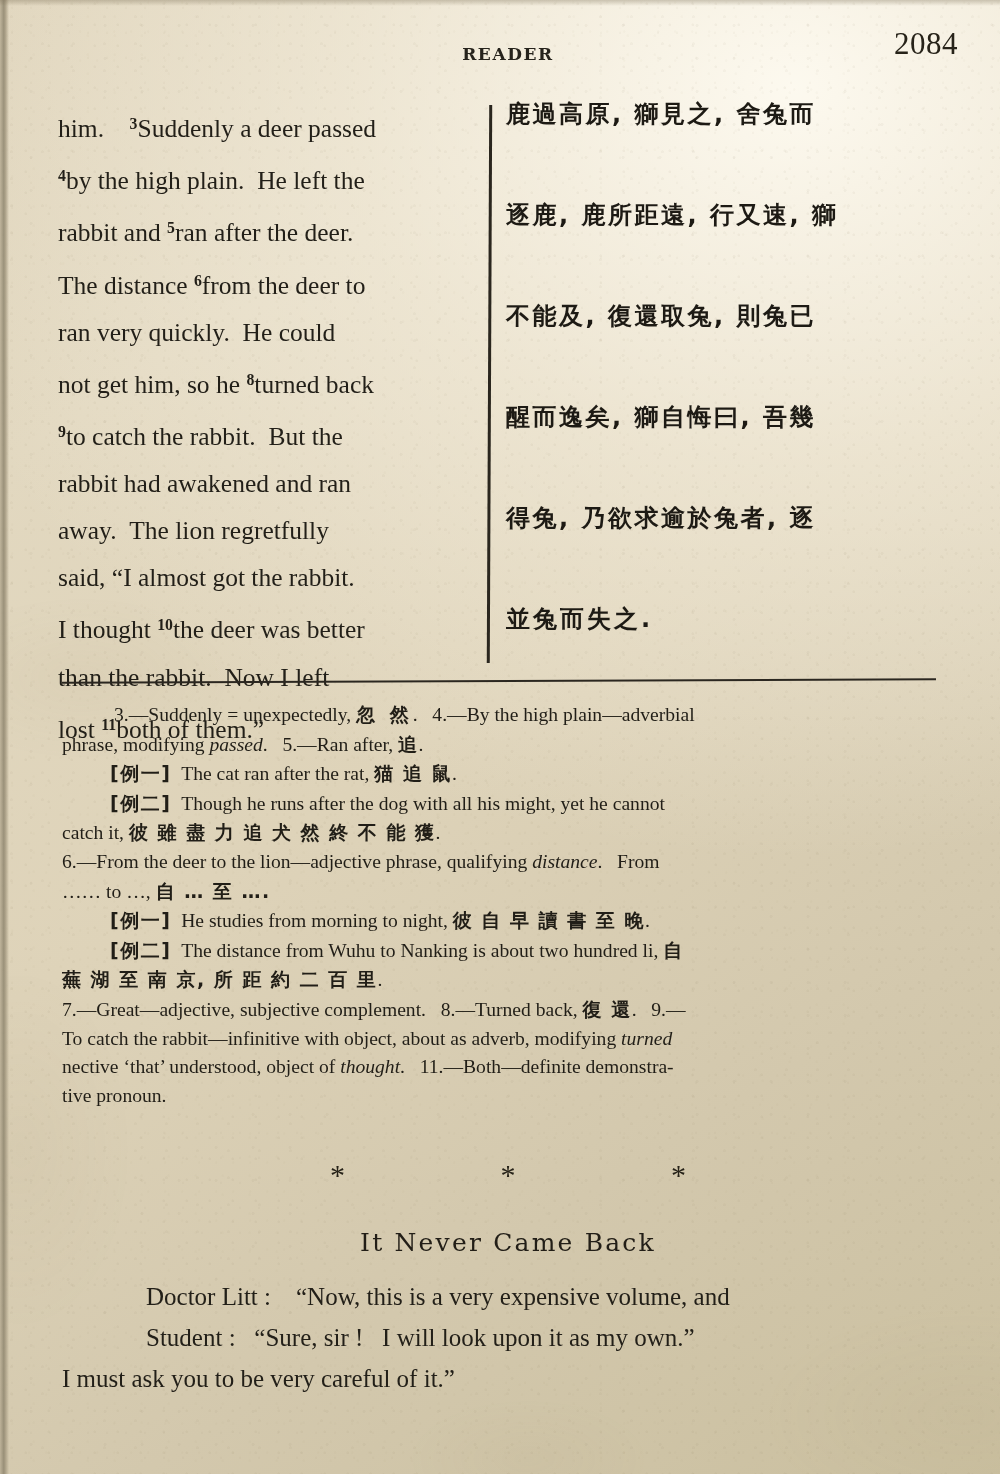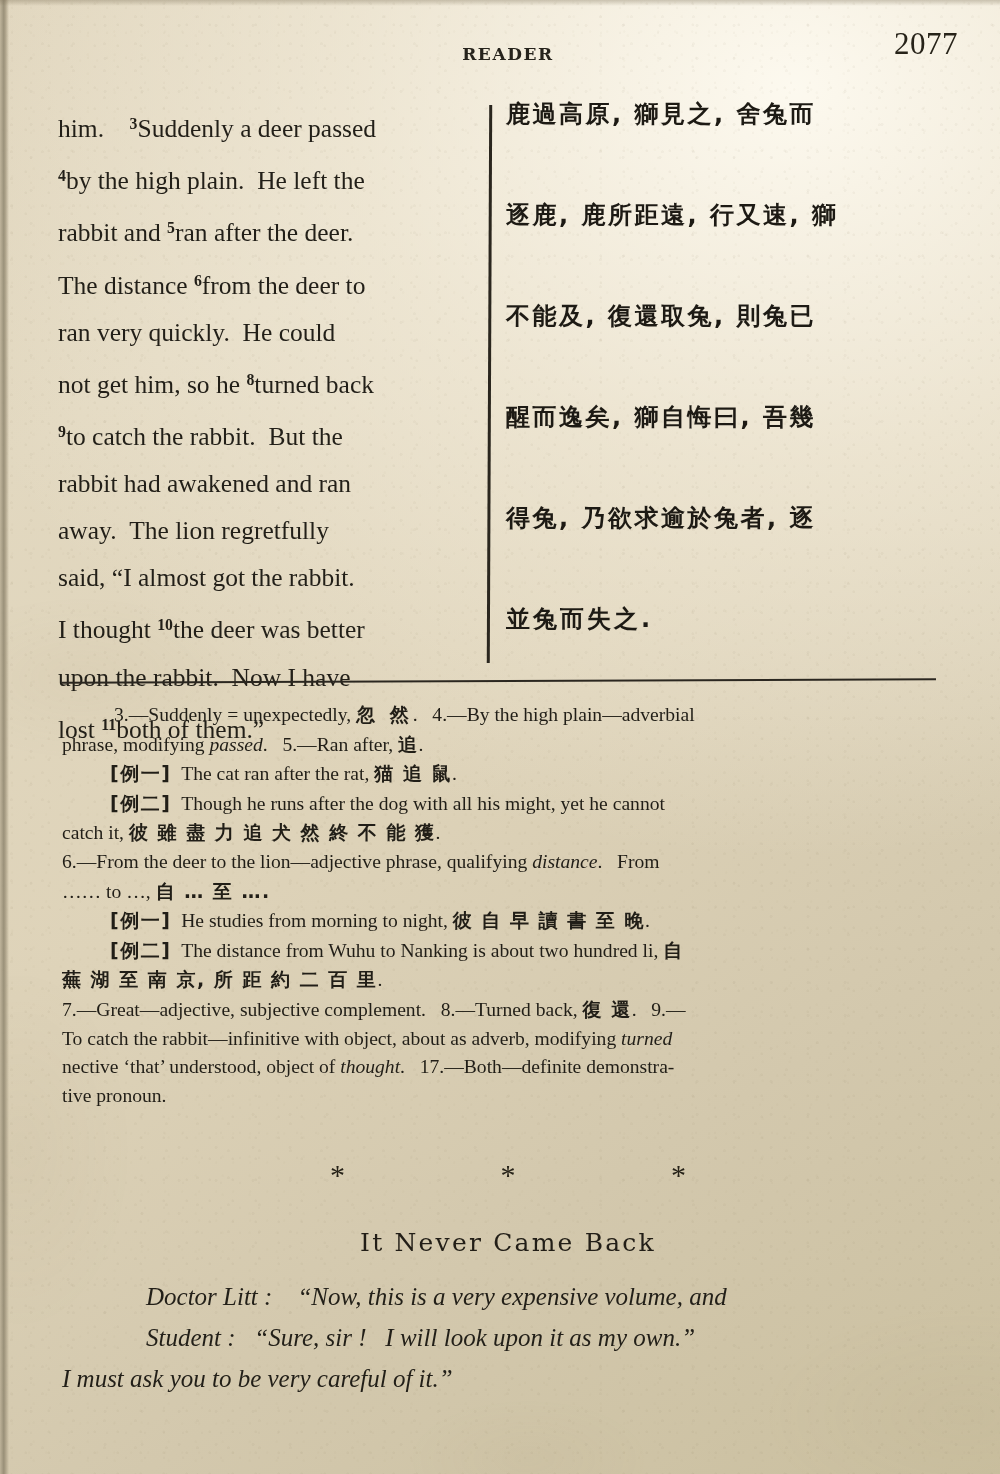--- a/index.html
+++ b/index.html
@@ -205,57 +205,56 @@
   }
   .dialogue {
     position: absolute;
     left: 62px;
     top: 1276px;
     width: 876px;
     font-family: "Liberation Serif", "DejaVu Serif", serif;
     font-size: 25px;
     line-height: 41px;
     color: #221f18;
-    font-style: italic;
   }
   .dialogue .ln { display: block; white-space: nowrap; }
   .dialogue .pad { padding-left: 84px; }
 </style>
 </head>
 <body>
 
 <div class="page">
   <div class="grain"></div>
   <div class="blotch"></div>
   <div class="gutter"></div>
   <div class="edge-top"></div>
 
   <div class="content">
 
     <div class="runhead">
       <div class="runhead-title">READER</div>
-      <div class="runhead-folio">2077</div>
+      <div class="runhead-folio">2084</div>
     </div>
 
     <div class="lesson">
       <div class="vrule"></div>
 
       <div class="eng-col" id="eng-col">
           <span class="ln">him. <sup>3</sup>Suddenly a deer passed</span>
           <span class="ln"><sup>4</sup>by the high plain. He left the</span>
           <span class="ln">rabbit and <sup>5</sup>ran after the deer.</span>
           <span class="ln">The distance <sup>6</sup>from the deer to</span>
           <span class="ln">ran very quickly. He could</span>
           <span class="ln">not get him, so he <sup>8</sup>turned back</span>
           <span class="ln"><sup>9</sup>to catch the rabbit. But the</span>
           <span class="ln">rabbit had awakened and ran</span>
           <span class="ln">away. The lion regretfully</span>
           <span class="ln">said, “I almost got the rabbit.</span>
           <span class="ln">I thought <sup>10</sup>the deer was better</span>
-          <span class="ln">upon the rabbit. Now I have</span>
+          <span class="ln">than the rabbit. Now I left</span>
           <span class="ln">lost <sup>11</sup>both of them.”</span>
         </div>
 
       <div class="chi-col" id="chi-col">
           <div class="chi-line">鹿過高原, 獅見之, 舍兔而</div>
           <div class="chi-line">逐鹿, 鹿所距遠, 行又速, 獅</div>
           <div class="chi-line">不能及, 復還取兔, 則兔已</div>
           <div class="chi-line">醒而逸矣, 獅自悔曰, 吾幾</div>
           <div class="chi-line">得兔, 乃欲求逾於兔者, 逐</div>
           <div class="chi-line">並兔而失之.</div>
@@ -283,21 +282,21 @@
 
       <p class="ex-indent"><span class="zh">[例二]</span>&nbsp;&nbsp;<span>The distance from Wuhu to Nanking is about two hundred li, </span><span class="zh">自</span></p>
 
       <p><span class="zh">蕪 湖 至 南 京, 所 距 約 二 百 里</span><span>.</span></p>
 
       <p><span>7.—Great—adjective, subjective complement.  8.—Turned back, </span><span class="zh">復 還</span><span>.  9.—</span></p>
 
       <p><span>To catch the rabbit—infinitive with object, about as adverb, modifying </span><span class="it">turned</span></p>
 
 
-      <p><span>nective ‘that’ understood, object of </span><span class="it">thought</span><span>.  17.—Both—definite demonstra-</span></p>
+      <p><span>nective ‘that’ understood, object of </span><span class="it">thought</span><span>.  11.—Both—definite demonstra-</span></p>
 
       <p><span>tive pronoun.</span></p>
     </div>
 
     <div class="stars">* * *</div>
 
     <div class="piece-title">It Never Came Back</div>
 
     <div class="dialogue">
       <span class="ln pad">Doctor Litt : “Now, this is a very expensive volume, and</span>

